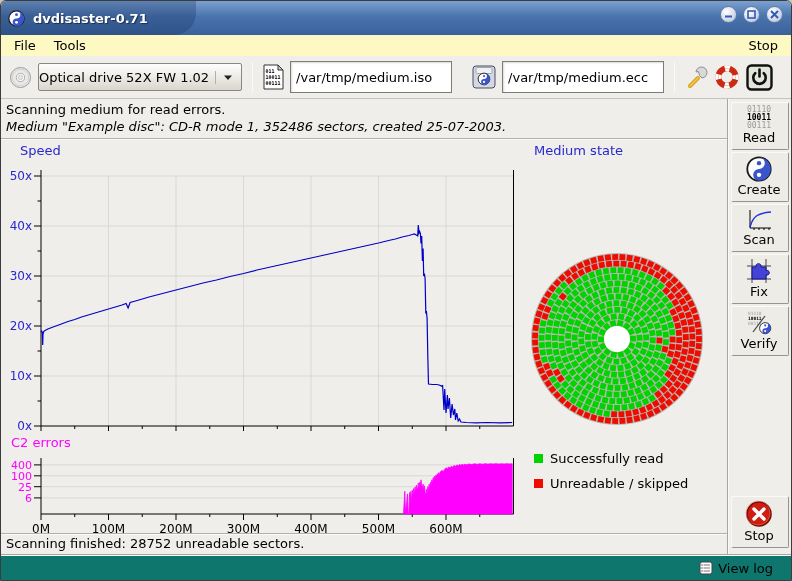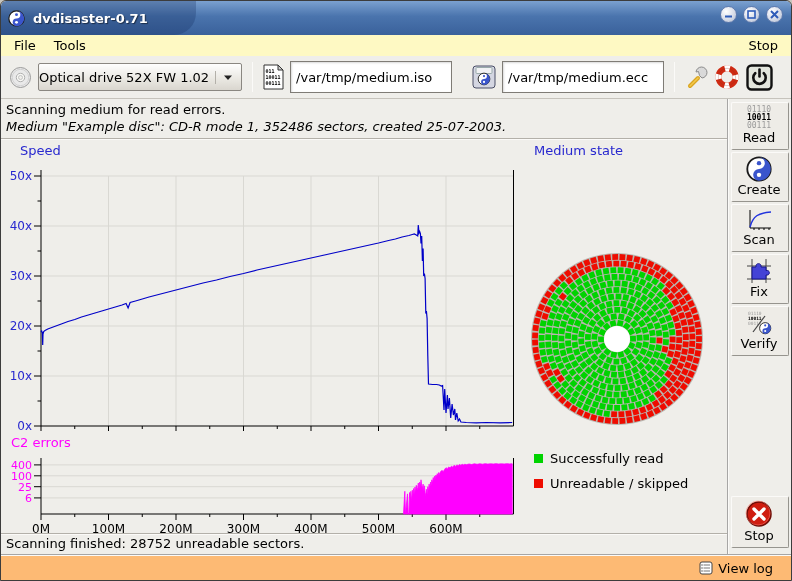--- a/index.html
+++ b/index.html
@@ -73,21 +73,21 @@
   .side-btn { width:58px; background:#eeece7; border:1px solid #96948e;
     border-top-color:#fbfaf8; border-left-color:#fbfaf8; border-radius:2px;
     display:flex; flex-direction:column; align-items:center; justify-content:center;
     font-size:13px; padding:3px 2px 4px 0; color:#000; }
   .read-lines { font-family:"DejaVu Sans Mono","Liberation Mono",monospace;
     font-size:8px; line-height:8px; color:#9a9a9a; text-align:center; }
   .read-lines .mid { color:#000; font-weight:bold; }
   .side-spacer { flex:1; }
 
   
-  .footer { height:26px; border-top:2px groove #fbfaf8; background:#fdba74;
+  .footer { height:26px; border-top:2px groove #fbfaf8; background:#0f766e;
     display:flex; align-items:center; justify-content:flex-end; padding-right:14px; }
   .viewlog { display:flex; align-items:center; gap:5px; font-size:13px; padding:2px 4px; }
   .bottom-strip { position:relative; height:9px;
     background:linear-gradient(#3a5e92,#1d3a63); }
   .grip { position:absolute; right:0; bottom:0; width:0; height:0;
     border-left:16px solid transparent; border-bottom:9px solid #6d92c2; }
 
   .icon-btn { display:flex; align-items:center; justify-content:center; }
 </style>
 </head>

